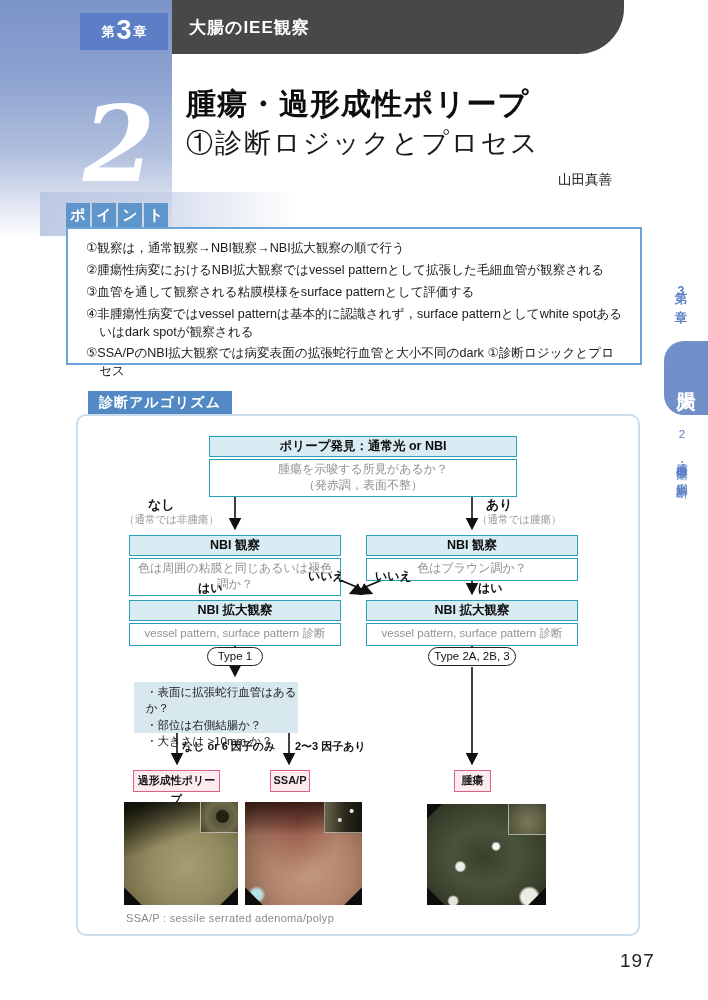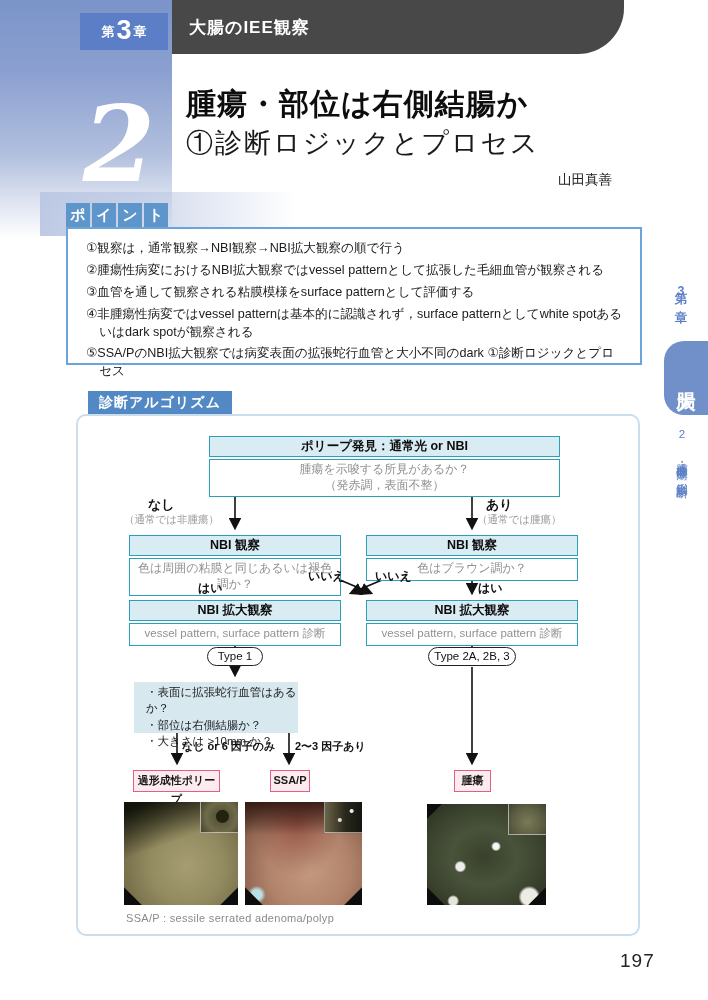--- a/index.html
+++ b/index.html
@@ -116,21 +116,21 @@
 
 <div class="abs dark-bar">
   <div class="bar-title">大腸のIEE観察</div>
 </div>
 <div class="abs chapter-badge">
   <span class="sm">第</span>
   <span class="lg">3</span>
   <span class="sm">章</span>
 </div>
 <div class="abs big-num">2</div>
-<h1 class="abs page-title">腫瘍・部位は右側結腸か</h1>
+<h1 class="abs page-title">腫瘍・過形成性ポリープ</h1>
 <div class="abs page-subtitle">①診断ロジックとプロセス</div>
 <div class="abs author">山田真善</div>
 
 <div class="abs points-label">
   <span>ポ</span>
   <span>イ</span>
   <span>ン</span>
   <span>ト</span>
 </div>
 <div class="abs points-box">
@@ -157,21 +157,21 @@
     <line class="ar" x1="262" y1="164" x2="293" y2="177"></line>
     <line class="ar" x1="304" y1="164" x2="273" y2="177"></line>
     <line x1="157" y1="226" x2="157" y2="231"></line>
     <line x1="394" y1="226" x2="394" y2="231"></line>
     <line class="ar" x1="157" y1="251" x2="157" y2="259"></line>
     <line class="ar" x1="394" y1="251" x2="394" y2="347"></line>
     <line class="ar" x1="99" y1="317" x2="99" y2="347"></line>
     <line class="ar" x1="211" y1="317" x2="211" y2="347"></line>
   </svg>
 
-  <div class="fbox" style="left:131px;top:20px;width:351px;">
+  <div class="fbox" style="left:131px;top:20px;width:308px;">
     <div class="hd">ポリープ発見：通常光 or NBI</div>
     <div class="bd">
       <div>腫瘍を示唆する所見があるか？</div>
       <div>（発赤調，表面不整）</div>
     </div>
   </div>
 
   <div class="lbl" style="left:70px;top:80px;font-size:13px;">なし</div>
   <div class="sub-lbl" style="left:46px;top:97px;">（通常では非腫瘍）</div>
   <div class="lbl" style="left:408px;top:80px;font-size:13px;">あり</div>

